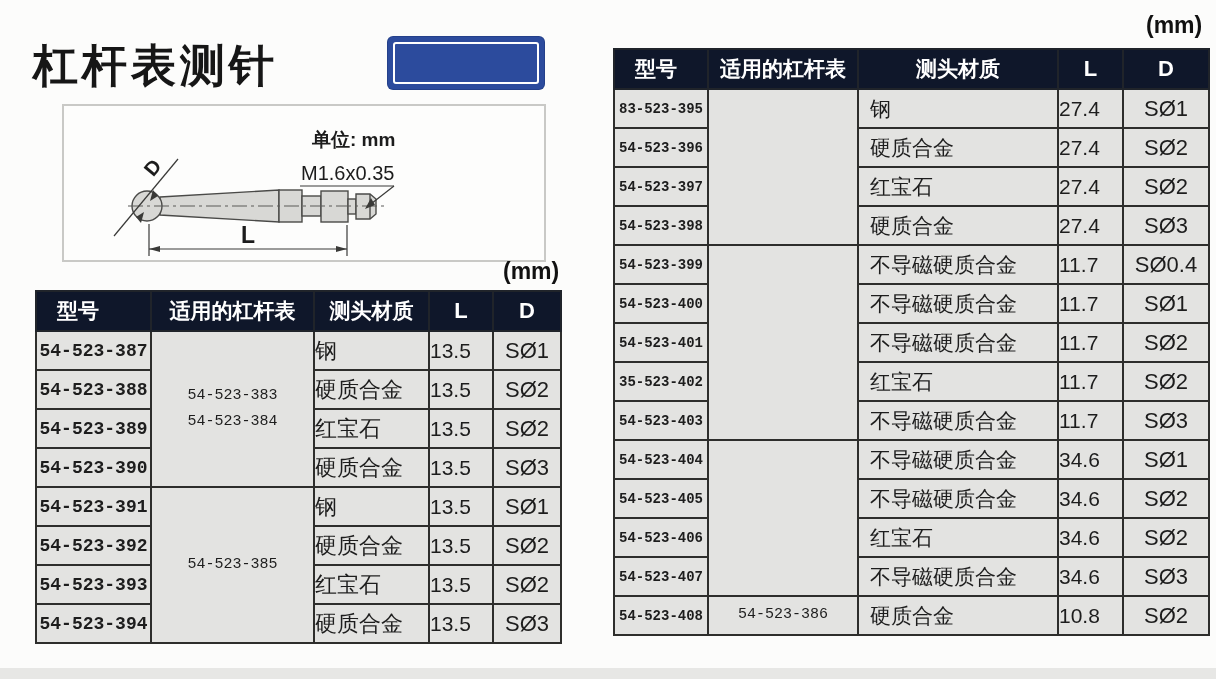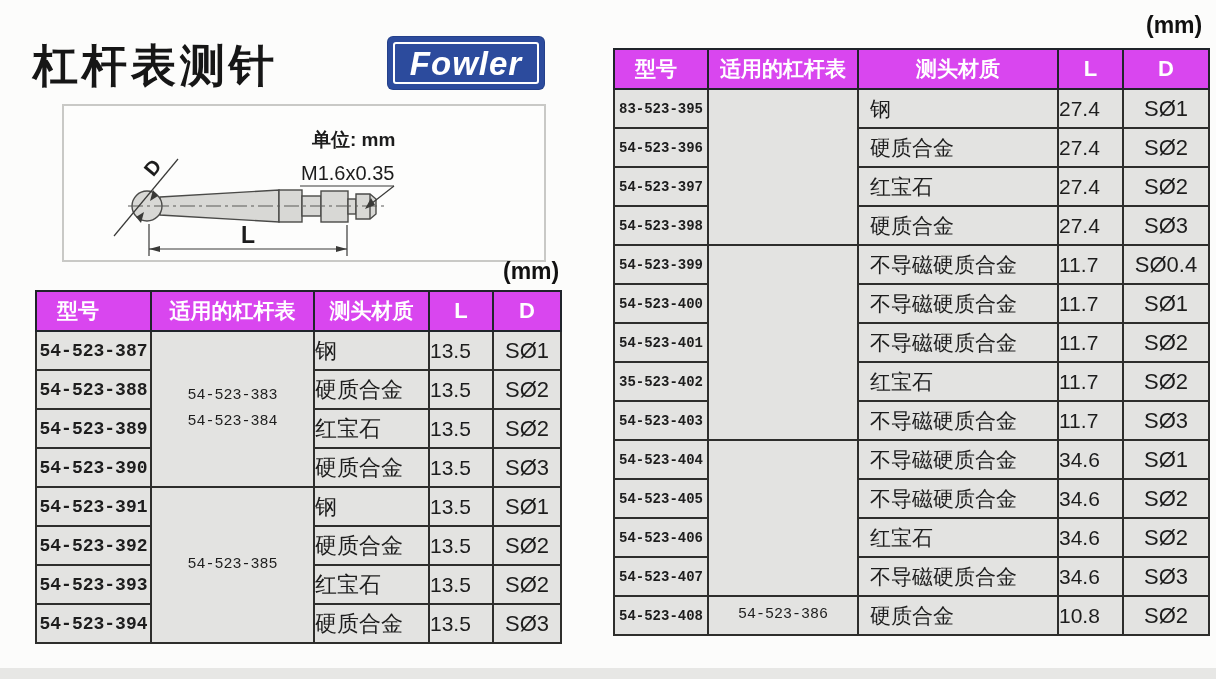--- a/index.html
+++ b/index.html
@@ -60,21 +60,21 @@
 
   
   table.catalog{
     border-collapse:collapse;table-layout:fixed;
     position:absolute;
   }
   #left-table{left:35px;top:290px;}
   #right-table{left:613px;top:48px;}
 
   table.catalog th{
-    background:#d946ef;color:#ffffff;
+    background:#0f172a;color:#ffffff;
     border:2px solid #20242a;
     height:38px;padding:0;
     font-weight:700;font-size:21px;
     font-family:"Liberation Sans",sans-serif;
     text-align:center;
   }
   table.catalog th.col-model{text-align:left;padding-left:20px;}
   table.catalog th.col-latin{font-size:22px;}
 
   table.catalog td{
@@ -104,21 +104,20 @@
     left:0;top:668px;width:1216px;height:11px;background:#e7e7e5;
   }
 </style>
 </head>
 <body>
 
 <div class="abs" id="page-title">杠杆表测针</div>
 
 <div class="abs" id="logo-box">
   <div id="logo-inner"></div>
-  <div id="logo-word">Fowler</div>
 </div>
 <div class="abs" id="logo-tagline">
   <span id="tagline-text">The brand from</span>
   <span id="tagline-country">U.S.A</span>
 </div>
 
 <div class="abs" id="drawing-panel">
   <svg width="480" height="154" viewBox="0 0 480 154">
     <g stroke="#4a4a48" stroke-width="1.4" fill="#d8d8d5">
 

